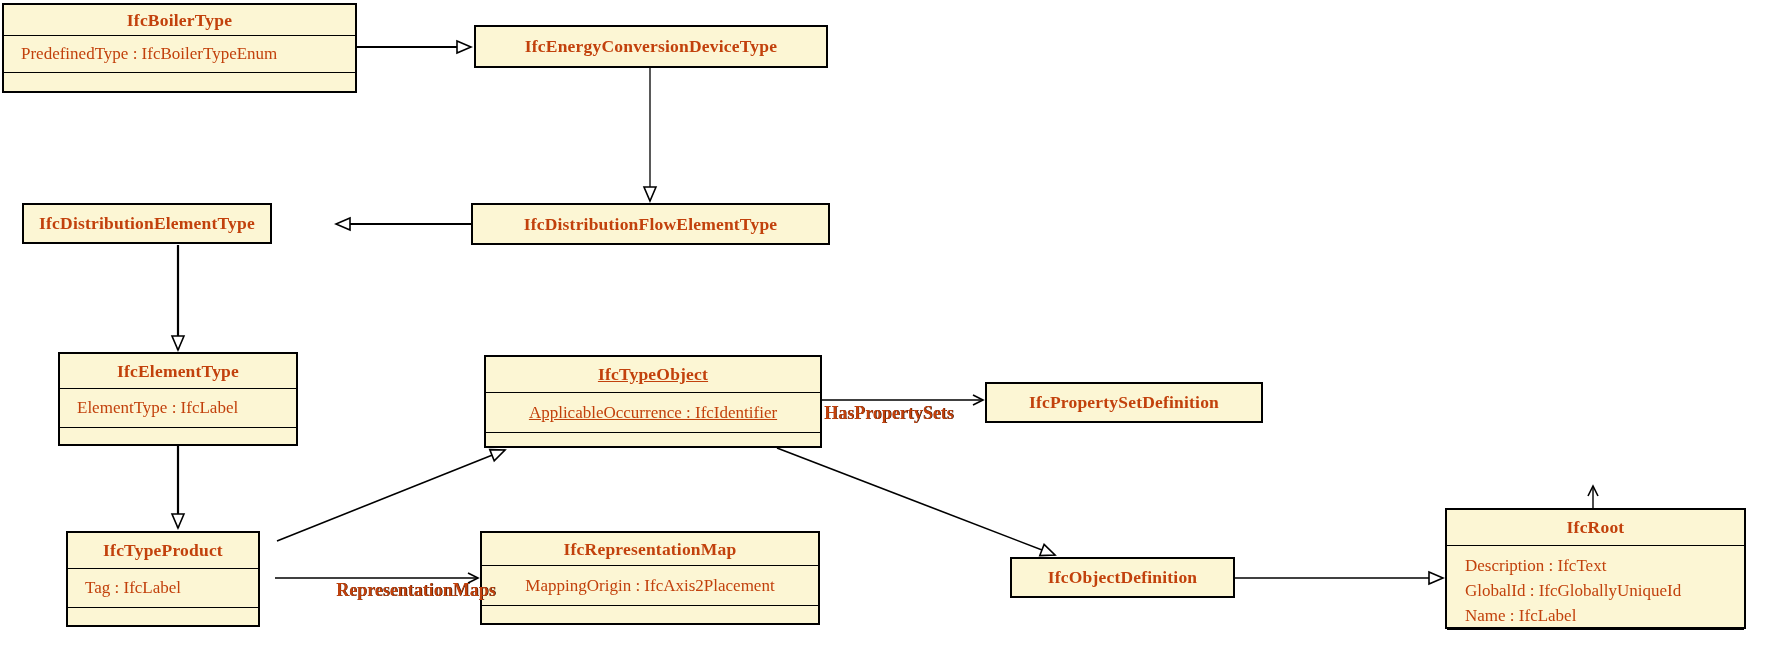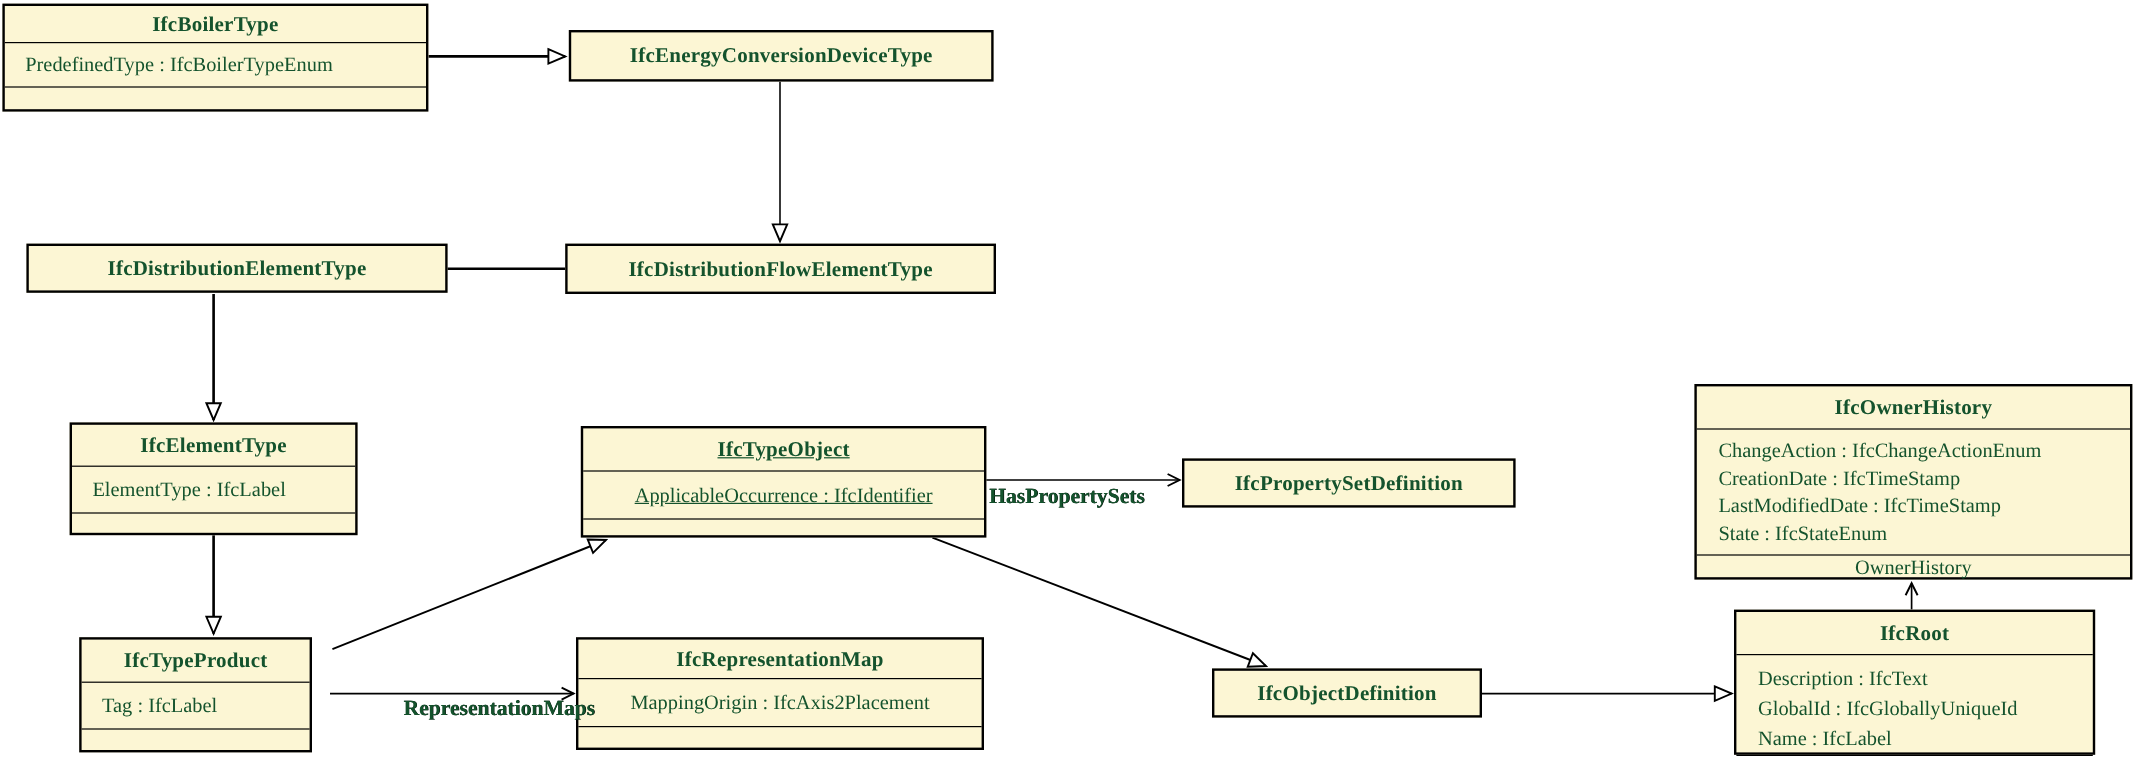--- a/index.html
+++ b/index.html
@@ -4,21 +4,21 @@
 <style>
   :root{
     --box-fill:#fcf6d4;
     --box-border:#000000;
     --line:#000000;
     --background:#ffffff;
   }
   html,body{margin:0;padding:0;background:var(--background);}
   #canvas{
     position:relative;width:1780px;height:649px;background:var(--background);
-    font-family:"Liberation Serif","DejaVu Serif",serif;color:#14532d;overflow:hidden;
+    font-family:"Liberation Serif","DejaVu Serif",serif;color:#c2410c;overflow:hidden;
   }
   #wires{position:absolute;left:0;top:0;width:1780px;height:649px;}
   .uml-class{
     position:absolute;box-sizing:border-box;
     border:2px solid var(--box-border);
     background:var(--box-fill);
     display:flex;flex-direction:column;
   }
   .c-title{
     box-sizing:border-box;display:flex;align-items:center;justify-content:center;
@@ -73,21 +73,21 @@
   <div class="uml-class" style="left:2px;top:3px;width:355px;height:90px;">
     <div class="c-title" style="height:30px">IfcBoilerType</div>
     <div class="c-attrs single" style="height:37px">PredefinedType : IfcBoilerTypeEnum</div>
     <div class="c-empty"></div>
   </div>
 
   <div class="uml-class" style="left:474px;top:25px;width:354px;height:43px;">
     <div class="c-title" style="height:100%">IfcEnergyConversionDeviceType</div>
   </div>
 
-  <div class="uml-class" style="left:22px;top:203px;width:351px;height:41px;">
+  <div class="uml-class" style="left:22px;top:203px;width:250px;height:41px;">
     <div class="c-title" style="height:100%">IfcDistributionElementType</div>
   </div>
 
   <div class="uml-class" style="left:471px;top:203px;width:359px;height:42px;">
     <div class="c-title" style="height:100%">IfcDistributionFlowElementType</div>
   </div>
 
   <div class="uml-class" style="left:58px;top:352px;width:240px;height:94px;">
     <div class="c-title" style="height:34px">IfcElementType</div>
     <div class="c-attrs single" style="height:39px">ElementType : IfcLabel</div>
@@ -97,30 +97,20 @@
   <div class="uml-class" style="left:484px;top:355px;width:338px;height:93px;text-decoration:underline;">
     <div class="c-title" style="height:35px">IfcTypeObject</div>
     <div class="c-attrs single centered" style="height:40px">ApplicableOccurrence : IfcIdentifier</div>
     <div class="c-empty"></div>
   </div>
 
   <div class="uml-class" style="left:985px;top:382px;width:278px;height:41px;">
     <div class="c-title" style="height:100%">IfcPropertySetDefinition</div>
   </div>
 
-  <div class="uml-class" style="left:1412px;top:320px;width:365px;height:163px;">
-    <div class="c-title" style="height:35px">IfcOwnerHistory</div>
-    <div class="c-attrs blocklist" style="height:105px">
-      <div>ChangeAction : IfcChangeActionEnum</div>
-      <div>CreationDate : IfcTimeStamp</div>
-      <div>LastModifiedDate : IfcTimeStamp</div>
-      <div>State : IfcStateEnum</div>
-    </div>
-    <div class="c-footer">OwnerHistory</div>
-  </div>
 
   <div class="uml-class" style="left:66px;top:531px;width:194px;height:96px;">
     <div class="c-title" style="height:35px">IfcTypeProduct</div>
     <div class="c-attrs single" style="height:39px">Tag : IfcLabel</div>
     <div class="c-empty"></div>
   </div>
 
   <div class="uml-class" style="left:480px;top:531px;width:340px;height:94px;">
     <div class="c-title" style="height:32px">IfcRepresentationMap</div>
     <div class="c-attrs single centered" style="height:40px">MappingOrigin : IfcAxis2Placement</div>

